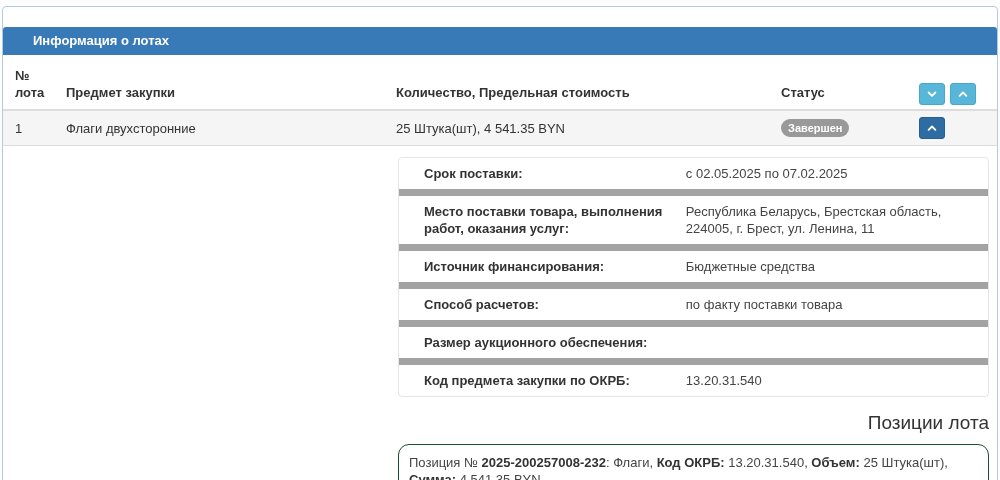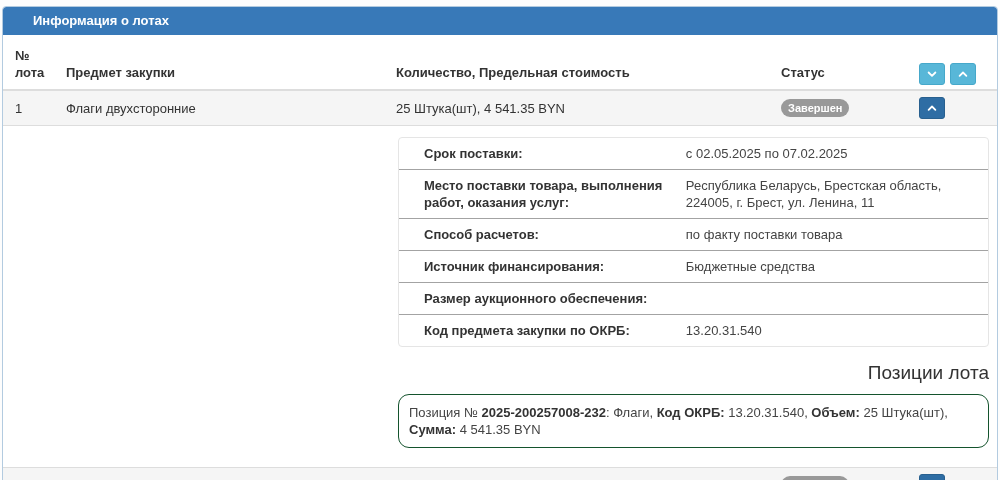--- a/index.html
+++ b/index.html
@@ -17,20 +17,21 @@
     overflow: hidden;
     min-height: 471px;
   }
   .panel-heading {
     background: #3879b8;
     color: #fff;
     font-weight: bold;
     font-size: 13px;
     padding: 6px 15px 7px 30px;
     border-radius: 3px 3px 0 0;
+    margin-top: 20px;
   }
   
   .lots-table { width: 100%; }
   .thead-row {
     display: flex;
     align-items: flex-end;
     border-bottom: 2px solid #ddd;
     min-height: 56px;
   }
   .thead-row .cell { font-weight: bold; color: #333; }
@@ -79,21 +80,21 @@
     border-bottom: 1px solid #ddd;
     padding: 11px 8px 19px 395px;
   }
   .kv-table {
     border: 1px solid #e5e5e5;
     border-radius: 4px;
     overflow: hidden;
   }
   .kv-row {
     display: flex;
-    border-bottom: 1px solid #a3a3a3;
+    border-bottom: 7px solid #a3a3a3;
   }
   .kv-row:last-child { border-bottom: none; }
   .kv-label {
     width: 47%;
     padding: 7px 10px 7px 25px;
     font-weight: bold;
     line-height: 17px;
   }
   .kv-value {
     width: 53%;
@@ -172,26 +173,26 @@
       <div class="kv-table">
         <div class="kv-row">
           <div class="kv-label">Срок поставки:</div>
           <div class="kv-value">с 02.05.2025 по 07.02.2025</div>
         </div>
         <div class="kv-row">
           <div class="kv-label">Место поставки товара, выполнения работ, оказания услуг:</div>
           <div class="kv-value">Республика Беларусь, Брестская область, 224005, г. Брест, ул. Ленина, 11</div>
         </div>
         <div class="kv-row">
+          <div class="kv-label">Источник финансирования:</div>
+          <div class="kv-value">Бюджетные средства</div>
+        </div>
+        <div class="kv-row">
           <div class="kv-label">Способ расчетов:</div>
           <div class="kv-value">по факту поставки товара</div>
-        </div>
-        <div class="kv-row">
-          <div class="kv-label">Источник финансирования:</div>
-          <div class="kv-value">Бюджетные средства</div>
         </div>
         <div class="kv-row">
           <div class="kv-label">Размер аукционного обеспечения:</div>
         </div>
         <div class="kv-row">
           <div class="kv-label">Код предмета закупки по ОКРБ:</div>
           <div class="kv-value">13.20.31.540</div>
         </div>
       </div>
 

